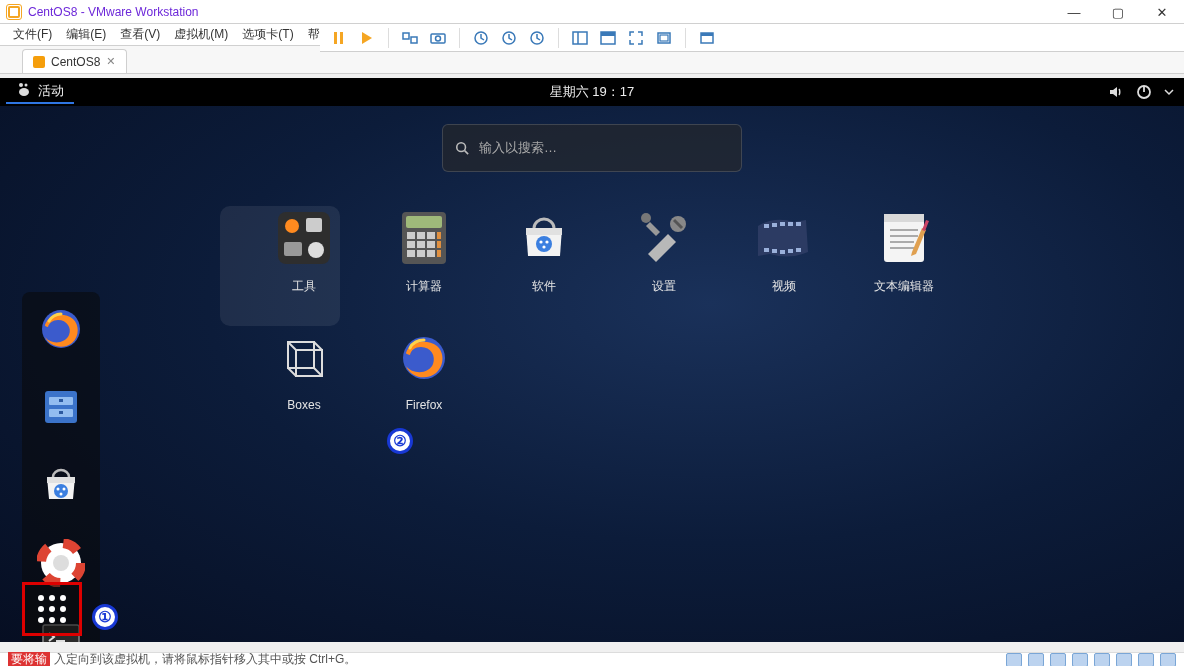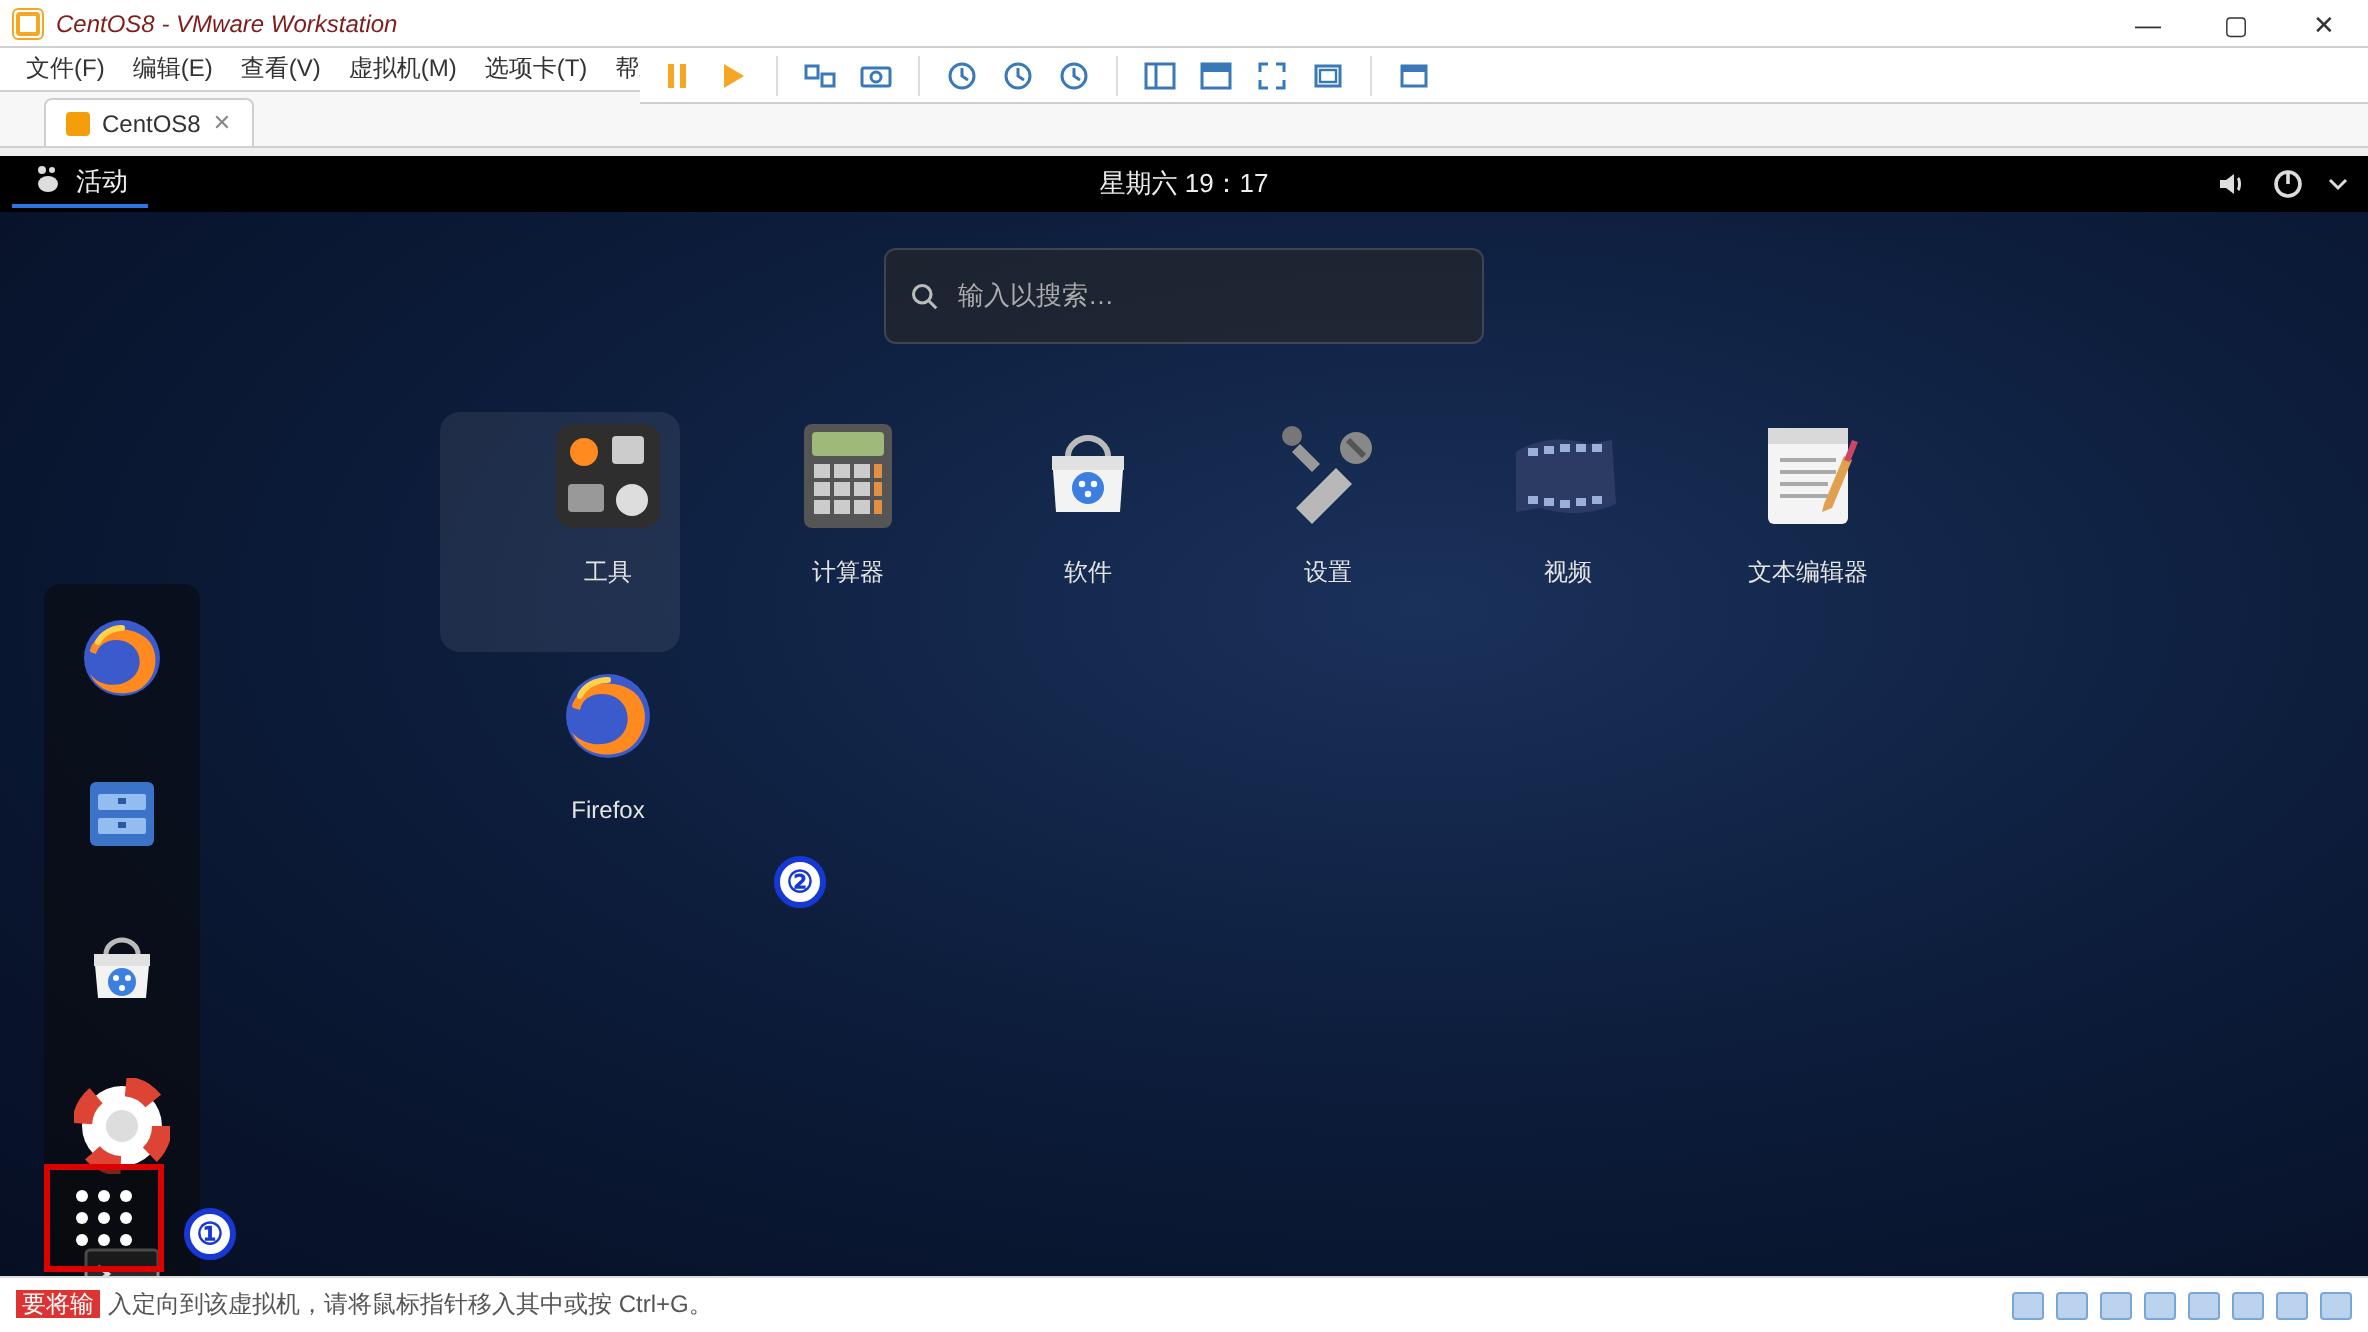--- a/index.html
+++ b/index.html
@@ -20,21 +20,21 @@
     display: flex; align-items: center;
     font-size: 12px;
     position: relative;
   }
   .win-titlebar .app-icon {
     width: 16px; height: 16px; margin: 0 6px;
     background: #fff; border:1px solid #f5a623; border-radius: 3px;
     display:flex;align-items:center;justify-content:center;
   }
   .win-titlebar .app-icon::after{content:"";width:8px;height:8px;border:2px solid #f5a623;border-radius:2px;}
-  .win-titlebar .title { color:#7f1d1d;font-style:italic; }
+  .win-titlebar .title { color:#6d28d9; }
   .win-controls { position:absolute; right:0; top:0; height:24px; display:flex; }
   .win-controls .btn { width:44px; display:flex;align-items:center;justify-content:center; color:#333; font-size:13px; cursor:pointer;}
   .win-menubar {
     height: 22px;
     background:#fff;
     border-bottom:1px solid #d0d0d0;
     display:flex; align-items:center;
     font-size:12px; color:#333;
     padding-left:6px;
   }
@@ -133,21 +133,21 @@
   .app.selected{ background:rgba(255,255,255,0.08); border-radius:10px;}
   .app.annot-red{border:3px solid #d00;}
   
   .annot-circle{
     position:absolute; width:26px;height:26px;border:3px solid #1838d4;border-radius:50%;
     background:#fff;color:#1838d4;font-weight:bold;font-size:15px;
     display:flex;align-items:center;justify-content:center;
   }
   
   .statusbar{
-    position:absolute;left:0;right:0;bottom:0;height:28px;
+    position:absolute;left:0;right:0;bottom:0;height:14px;
     background:#fff;border-top:1px solid #dcdcdc;
     display:flex;align-items:center;justify-content:space-between;
     font-size:12px;color:#555;padding:0 8px;
   }
   .statusbar .tray{display:flex;gap:6px;align-items:center;}
   .statusbar .tray .ti{width:16px;height:14px;background:#bcd3ef;border:1px solid #7aa6d6;border-radius:2px;}
   .statusbar .left-msg{ white-space:nowrap; overflow:hidden;}
   .statusbar .left-msg .trunc{ background:#d33; color:#fff; padding:0 3px; margin-right:4px;}
   
   svg.icon{display:block;}
@@ -453,20 +453,35 @@
                 <line x1="12" y1="38" x2="38" y2="38"></line>
               </g>
               <path d="M34 42l10-24 4 2-10 24-5 2z" fill="#e0a050"></path>
               <path d="M44 20l4-10 3 1-4 10z" fill="#c46"></path>
             </svg>
         </div>
         <span class="label">文本编辑器</span>
       </div>
 
 
+      <div class="app">
+        <div class="iconbox">
+          <svg width="52" height="52" viewBox="0 0 52 52">
+              <g stroke="#ddd" stroke-width="2" fill="none">
+                <rect x="10" y="10" width="26" height="26"></rect>
+                <rect x="18" y="18" width="26" height="26"></rect>
+                <line x1="10" y1="10" x2="18" y2="18"></line>
+                <line x1="36" y1="10" x2="44" y2="18"></line>
+                <line x1="10" y1="36" x2="18" y2="44"></line>
+                <line x1="36" y1="36" x2="44" y2="44"></line>
+              </g>
+            </svg>
+        </div>
+        <span class="label">Boxes</span>
+      </div>
 
       <div class="app">
         <div class="iconbox">
           <svg width="50" height="50" viewBox="0 0 50 50">
               <circle cx="25" cy="25" r="21" fill="#3b5bcc"></circle>
               <path d="M7 20c3-11 20-15 31-7 7 6 8 19-1 27-8 7-25 6-30-7 7 9 23 8 27-2 3-8-2-17-12-17-6 0-10 3-11 8-3-1-4-1-4-2z" fill="#ff8a1f"></path>
               <path d="M11 15c2-5 8-8 14-8" stroke="#ffd24a" stroke-width="3" fill="none" stroke-linecap="round"></path>
             </svg>
         </div>
         <span class="label">Firefox</span>

